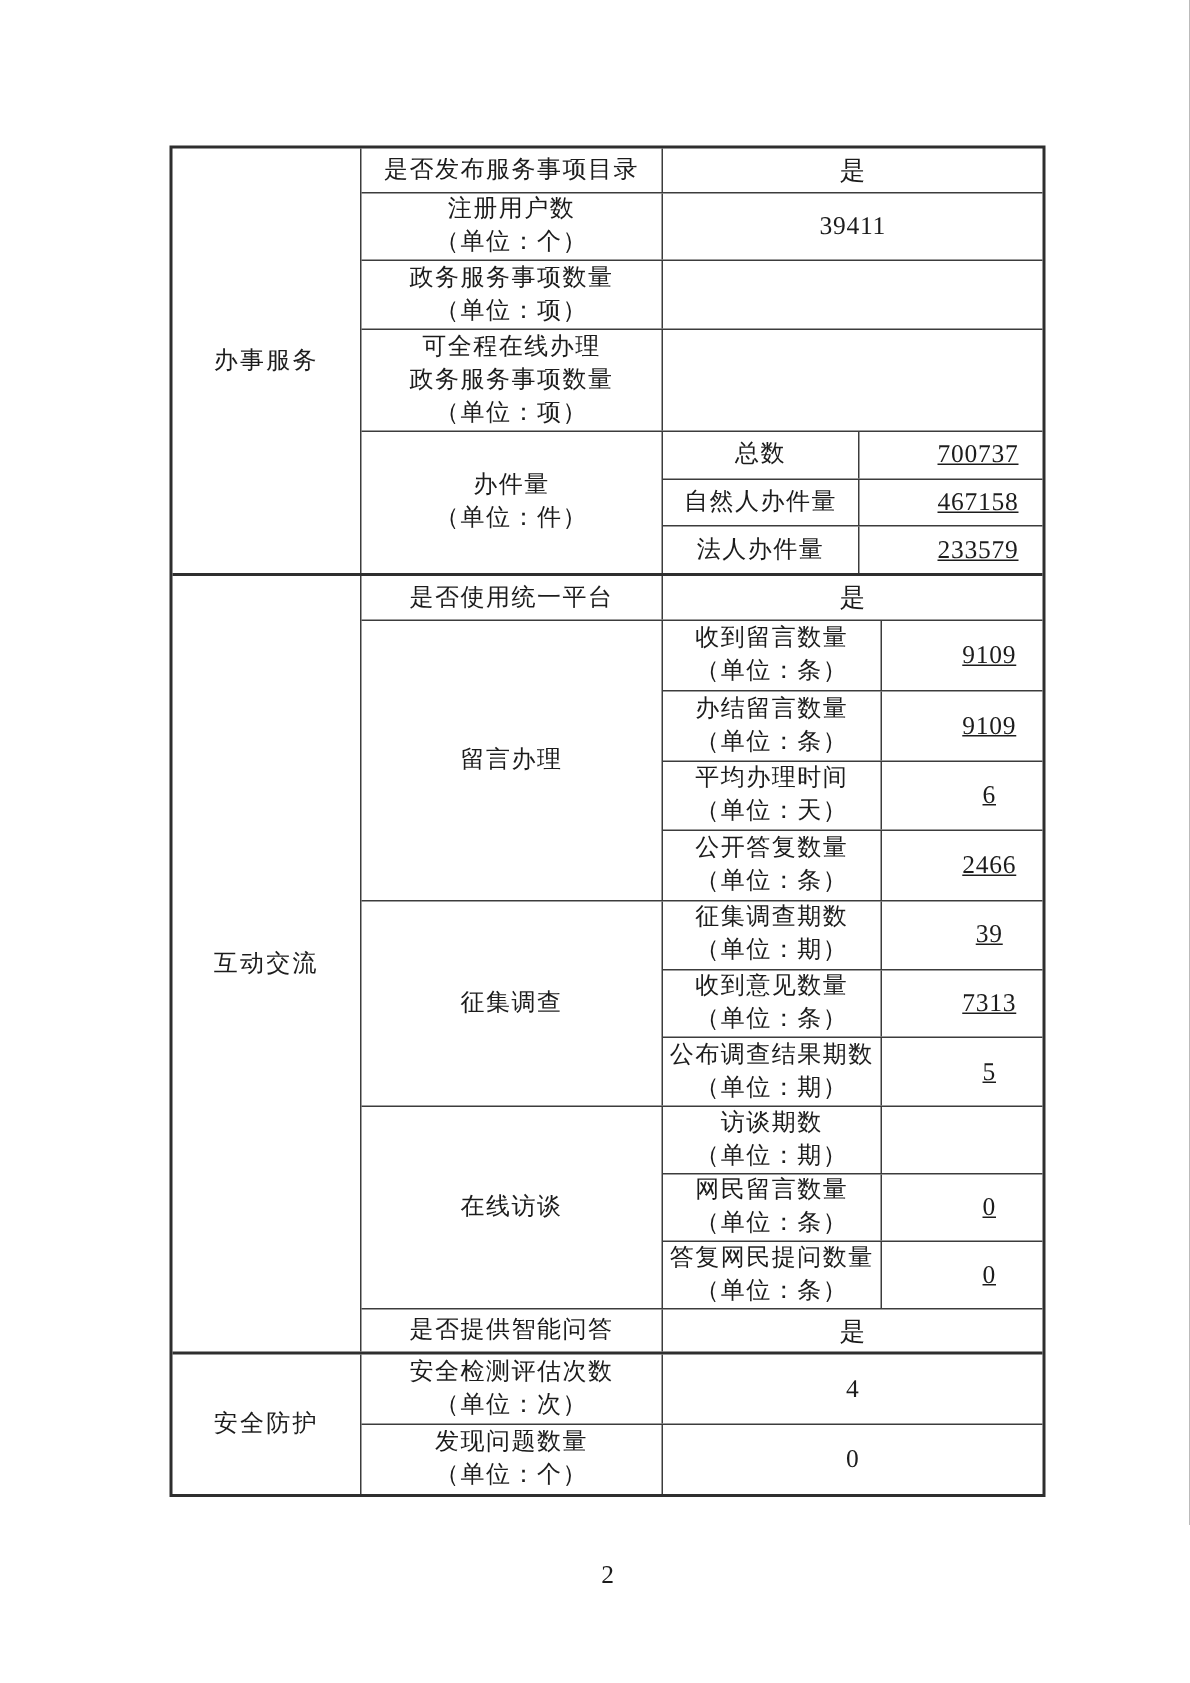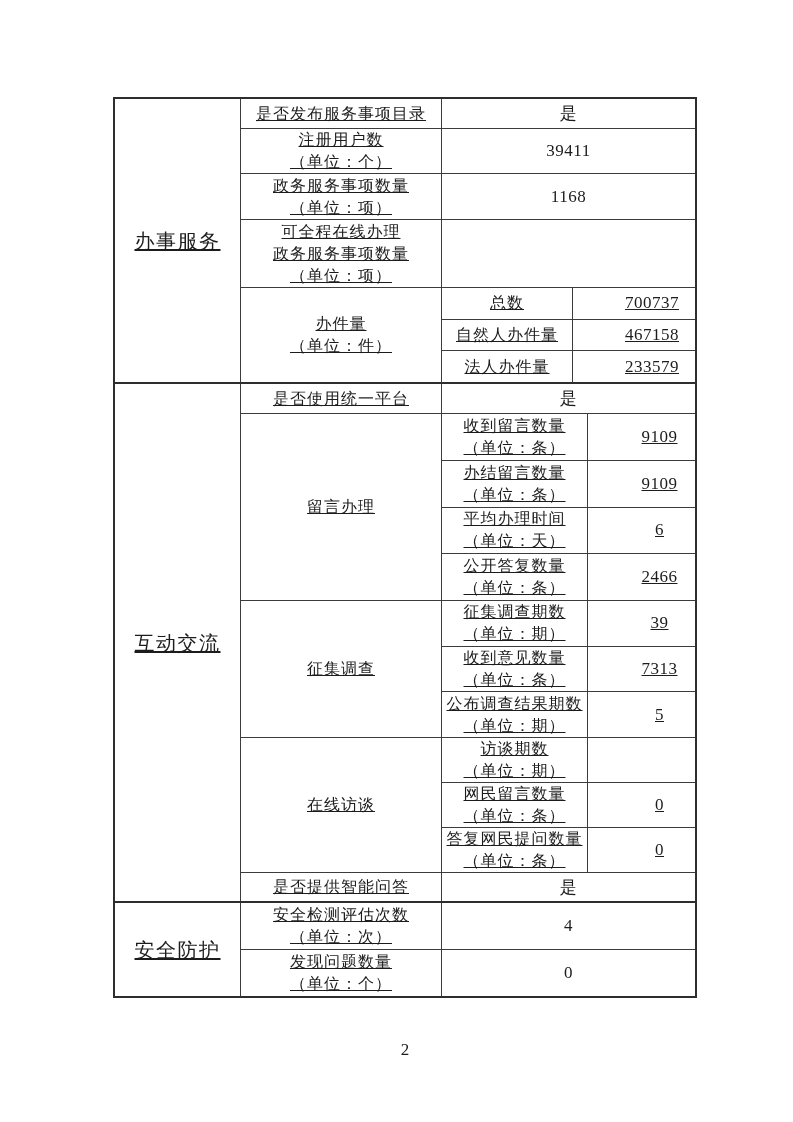--- a/index.html
+++ b/index.html
@@ -74,23 +74,22 @@
     flex:1;
     display:flex;align-items:center;justify-content:center;text-decoration:underline;
   }
   .cell-line{
     display:block;
     font-size:16px;
     line-height:22px;
     letter-spacing:1px;
     text-align:left;
     white-space:nowrap;
-    text-decoration:underline;
-  }
-  .category-cell .cell-line{font-size:20px;letter-spacing:1.5px;}
+  }
+  .category-cell .cell-line{font-size:16px;letter-spacing:1.5px;}
   .value-text{
     font-size:17px;
     letter-spacing:0.5px;
   }
   .page-number{
     position:absolute;
     left:113px;top:1040px;
     width:584px;
     text-align:center;
     font-size:17px;
@@ -117,21 +116,20 @@
               <span class="cell-line">注册用户数</span>
               <span class="cell-line">（单位：个）</span>
             </div>
             <div class="value-cell value-text">39411</div>
           </div>
           <div class="t-row" style="height: 46px;">
             <div class="item-cell">
               <span class="cell-line">政务服务事项数量</span>
               <span class="cell-line">（单位：项）</span>
             </div>
-            <div class="value-cell value-text">1168</div>
           </div>
           <div class="t-row" style="height: 68px;">
             <div class="item-cell">
               <span class="cell-line">可全程在线办理</span>
               <span class="cell-line">政务服务事项数量</span>
               <span class="cell-line">（单位：项）</span>
             </div>
           </div>
           <div class="t-row" style="height: 94px;">
             <div class="item-cell">

